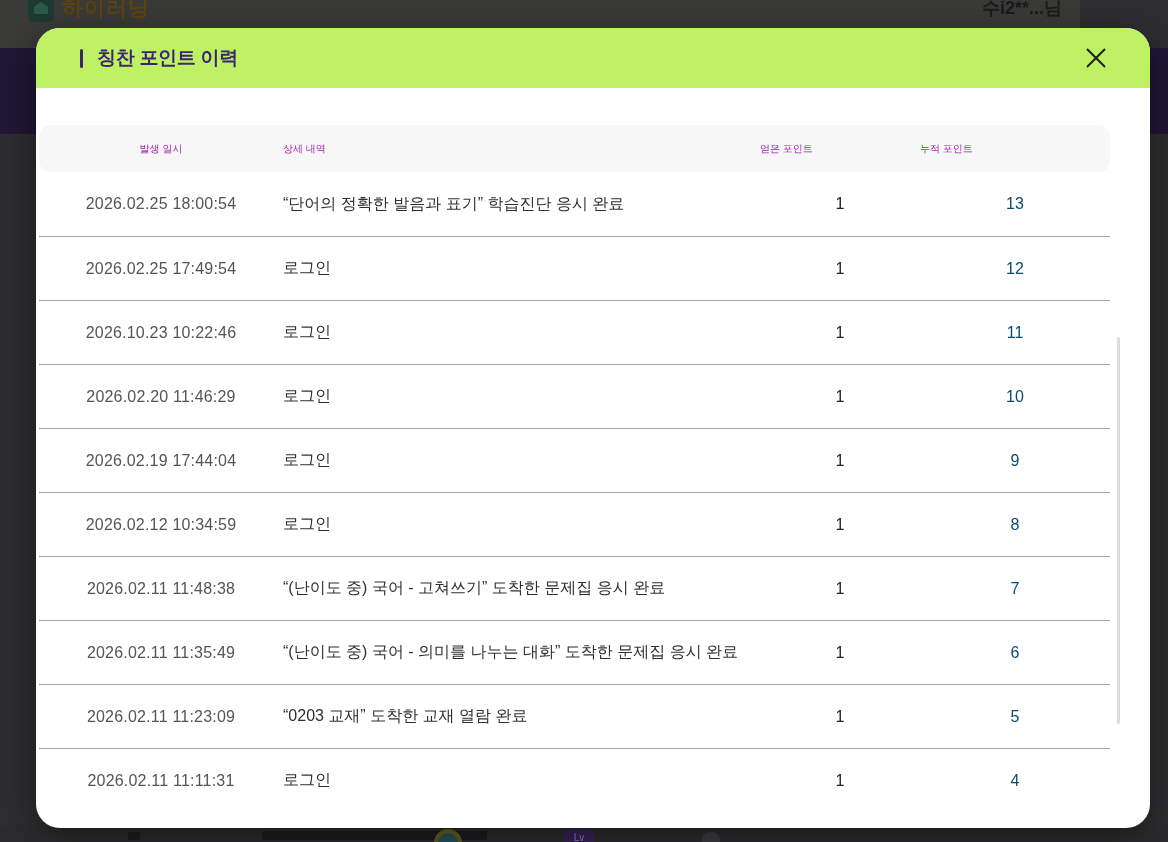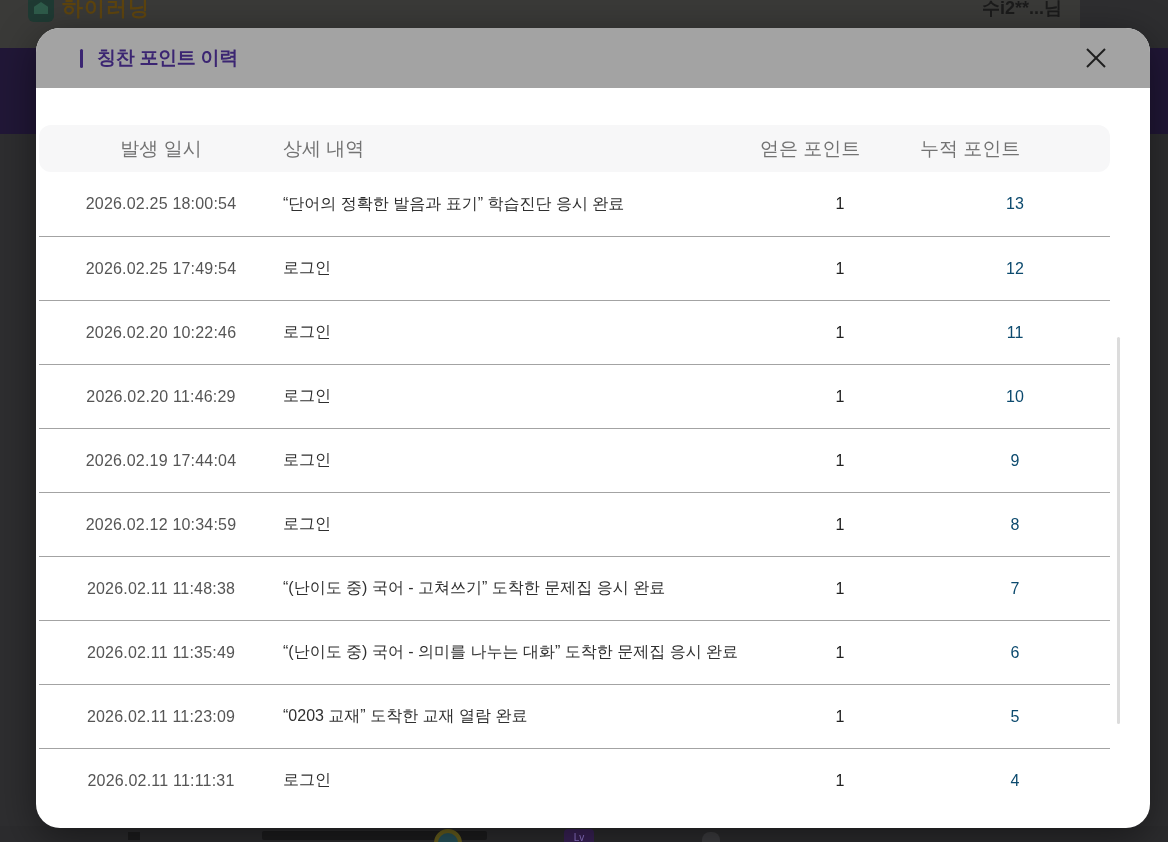--- a/index.html
+++ b/index.html
@@ -28,37 +28,37 @@
   .overlay { position:absolute; inset:0; background:rgba(0,0,0,0); }
 
   
   .modal {
     position:absolute; left:36px; top:28px; width:1114px; height:800px;
     background:#ffffff; border-radius:24px; overflow:hidden;
     box-shadow:0 10px 40px rgba(0,0,0,.45);
   }
   .modal-header {
     position:absolute; left:0; top:0; width:100%; height:60px;
-    background:#a3a3a3; display:flex; align-items:center;
+    background:#bef264; display:flex; align-items:center;
   }
   .modal-title-wrap { display:flex; align-items:center; gap:14px; margin-left:44px; }
   .title-bar { width:3px; height:19px; border-radius:2px; background:#3b2572; }
   .modal-title { font-size:19px; font-weight:bold; color:#3b2572; letter-spacing:-0.3px; }
   .close-btn {
     position:absolute; right:36px; top:12px; width:36px; height:36px;
     display:flex; align-items:center; justify-content:center;
     background:transparent; border:none; cursor:pointer;
   }
 
   
   .table-wrap { position:absolute; left:3px; top:97px; width:1071px; }
   .thead {
     height:47px; background:#f7f7f8; border-radius:12px;
     display:grid; grid-template-columns:244px 1fr 160px 190px; align-items:center;
-    font-size:19px; color:#737373;
+    font-size:10px; color:#a21caf;
   }
   .th-date { text-align:center; }
   .th-detail { text-align:left; padding-left:0; }
   .th-earned, .th-total { text-align:left; }
   .tbody { }
   .trow {
     height:64px;
     display:grid; grid-template-columns:244px 1fr 160px 190px; align-items:center;
     font-size:16px; background:#ffffff;
   }
@@ -123,21 +123,21 @@
         <span class="c-earned">1</span>
         <span class="c-total">13</span>
       </div>
         <div class="trow">
         <span class="c-date">2026.02.25 17:49:54</span>
         <span class="c-detail">로그인</span>
         <span class="c-earned">1</span>
         <span class="c-total">12</span>
       </div>
         <div class="trow">
-        <span class="c-date">2026.02.20 10:22:46</span>
+        <span class="c-date">2026.10.23 10:22:46</span>
         <span class="c-detail">로그인</span>
         <span class="c-earned">1</span>
         <span class="c-total">11</span>
       </div>
         <div class="trow">
         <span class="c-date">2026.02.20 11:46:29</span>
         <span class="c-detail">로그인</span>
         <span class="c-earned">1</span>
         <span class="c-total">10</span>
       </div>

